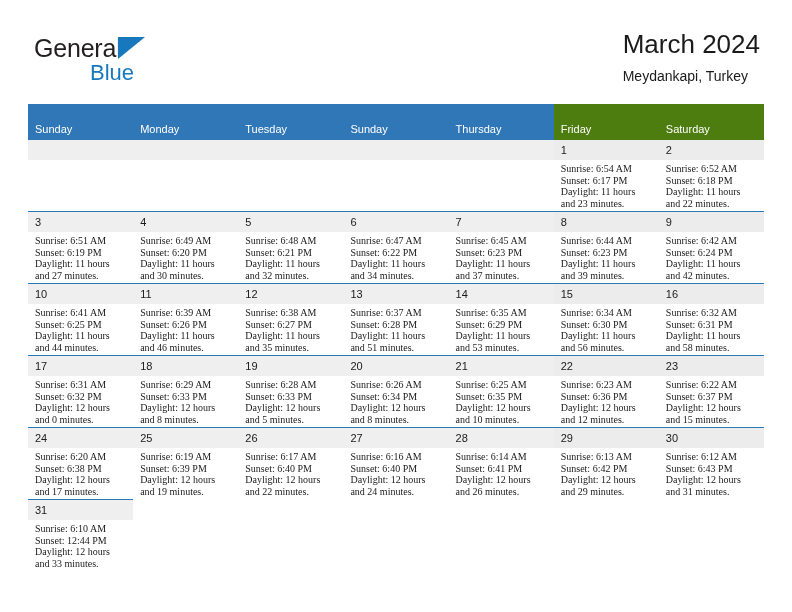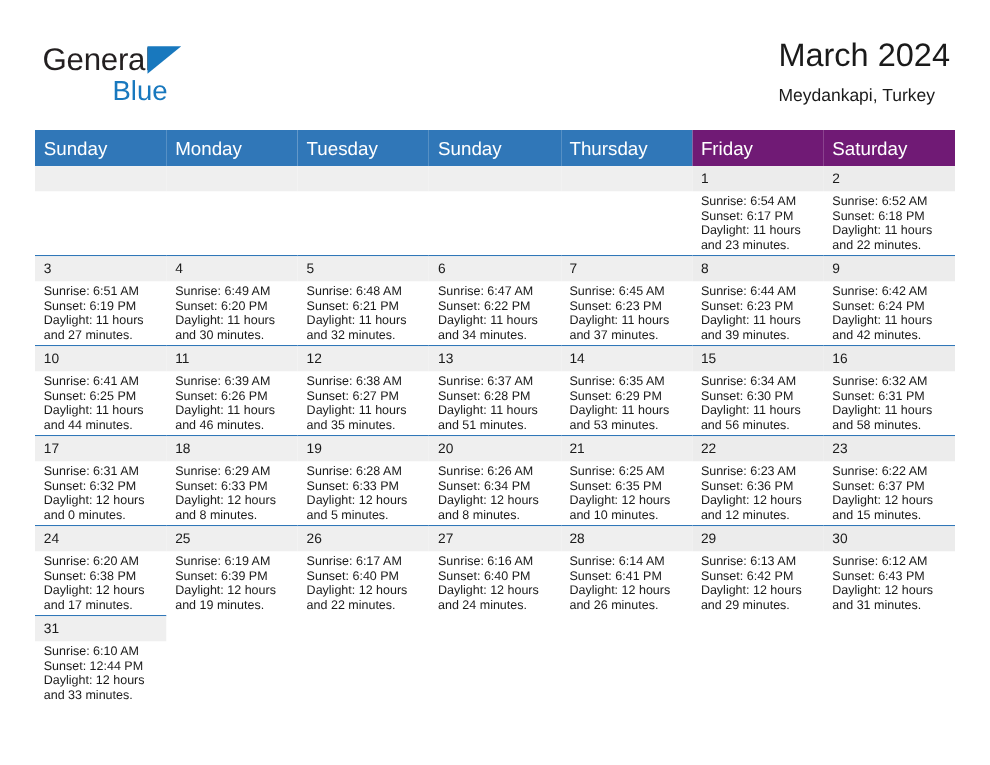--- a/index.html
+++ b/index.html
@@ -92,30 +92,30 @@
     position: absolute;
     left: 28px;
     top: 104px;
     width: 736px;
     border-collapse: collapse;
     table-layout: fixed;
   }
   .calendar th {
     background: #3077b8;
     color: #ffffff;
-    font-size: 15px;
+    font-size: 11px;
     font-weight: normal;
     text-align: left;
-    padding: 7px 0 5px 7px;
+    padding: 19px 0 5px 7px;
     height: 11px;
     font-family: "Liberation Sans", sans-serif;
     border: none;
   }
   .calendar th.weekend {
-    background: #701a75;
+    background: #4d7c0f;
   }
   .calendar td {
     vertical-align: top;
     padding: 0;
     border-top: 1px solid #3077b8;
     height: 71px;
     background: #ffffff;
   }
   .calendar tr.week-row:first-child td {
     border-top: none;
@@ -139,21 +139,21 @@
   }
   td.empty .daynum {
     background: #efefef;
     color: transparent;
   }
   .info {
     padding: 3px 6px 0 7px;
     font-size: 10px;
     line-height: 11.7px;
     color: #1a1a1a;
-    font-family: Liberation Sans, sans-serif;
+    font-family: Liberation Serif, serif;
   }
   .info div {
     white-space: nowrap;
   }
   td.blank {
     border-top: none;
   }
   td.blank .cell-inner { height: 71px; }
 </style>
 </head>

